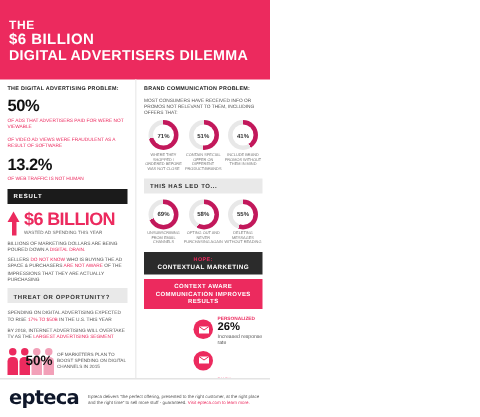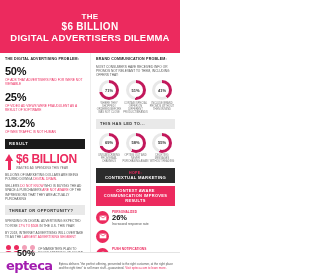--- a/index.html
+++ b/index.html
@@ -8,21 +8,20 @@
     background:#ffffff;
     font-family:"Liberation Sans", sans-serif;
     overflow:hidden;
   }
   .page { width:180px; height:278px; position:relative; background:#fff; }
 
   
   .header {
     background:#ec2a5e;
     padding:12px 6px 10px 6px;
-    text-align:center;
   }
   .header .l1 { color:#fff; font-size:8px; font-weight:bold; letter-spacing:.4px; line-height:9px;}
   .header .l2 { color:#fff; font-size:10px; font-weight:bold; letter-spacing:.3px; line-height:11px;}
   .header .l3 { color:#fff; font-size:9.5px; font-weight:bold; letter-spacing:.2px; line-height:11px;}
 
   
   .cols { display:flex; width:180px; }
   .col { width:90px; padding:4px 5px 0 5px; }
   .col.right { border-left:1px solid #eee; }
 
@@ -75,21 +74,21 @@
   .donutcell { width:26px; text-align:center; }
   .donut { width:20px; height:20px; border-radius:50%; margin:0 auto; position:relative; }
   .donut .hole {
     position:absolute; inset:3px; background:#fff; border-radius:50%;
     display:flex; align-items:center; justify-content:center;
   }
   .donut .val { font-size:4px; font-weight:bold; color:#333; }
   .donutlabel { font-size:2.6px; color:#777; line-height:3.2px; margin-top:1.5px; text-transform:uppercase;}
 
   
-  .iconitem { display:flex; align-items:center; gap:3px; margin-top:4px; }
+  .iconitem { display:flex; align-items:center; gap:3px; margin-top:4px;margin-left:33px; }
   .circ {
     width:13px;height:13px;border-radius:50%;background:#ec2a5e;
     display:flex;align-items:center;justify-content:center;flex:0 0 13px;
   }
   .circ svg { width:8px; height:8px; fill:#fff; }
   .iconttl { font-size:3.2px; font-weight:bold; color:#ec2a5e; text-transform:uppercase; line-height:4px;}
   .iconpct { font-size:7.5px; font-weight:bold; color:#111; line-height:8px; }
   .iconsub { font-size:3.4px; color:#555; line-height:4px; }
 
   .stat52 { display:flex; align-items:center; gap:3px; margin-top:5px; }
@@ -107,21 +106,21 @@
   .overlay50 { font-size:9px; font-weight:bold; color:#111; margin-left:-22px; position:relative; z-index:2;}
   .peopletxt { font-size:3.1px; color:#555; line-height:4px; text-transform:uppercase;}
 
   
   .footer {
     position:absolute; left:0; bottom:0; width:180px;
     border-top:1px solid #e4e4e4; background:#fff;
     display:flex; align-items:center; gap:6px; padding:5px 6px;
   }
   .logo {
-    font-size:13px; font-weight:bold; color:#a21caf; letter-spacing:-.5px;
+    font-size:13px; font-weight:bold; color:#0f172a; letter-spacing:-.5px;
     font-family:"DejaVu Sans", sans-serif;
   }
   .foottxt { font-size:3px; color:#555; line-height:4px; flex:1;}
   .foottxt .lnk { color:#ec2a5e; }
 </style>
 </head>
 <body>
 
 <div class="page">
 
@@ -134,21 +133,20 @@
   <div class="cols">
 
     <div class="col left">
       <div class="secthead">THE DIGITAL ADVERTISING PROBLEM:</div>
 
       <div>
         <div class="bigpct">50%</div>
         <div class="pctdesc">OF ADS THAT ADVERTISERS PAID FOR WERE NOT VIEWABLE</div>
       </div>
       <div>
-        <div class="bigpct">25%</div>
         <div class="pctdesc">OF VIDEO AD VIEWS WERE FRAUDULENT AS A RESULT OF SOFTWARE</div>
       </div>
       <div>
         <div class="bigpct">13.2%</div>
         <div class="pctdesc">OF WEB TRAFFIC IS NOT HUMAN</div>
       </div>
 
       <div class="blackbar">RESULT</div>
 
       <div class="moneyrow">

